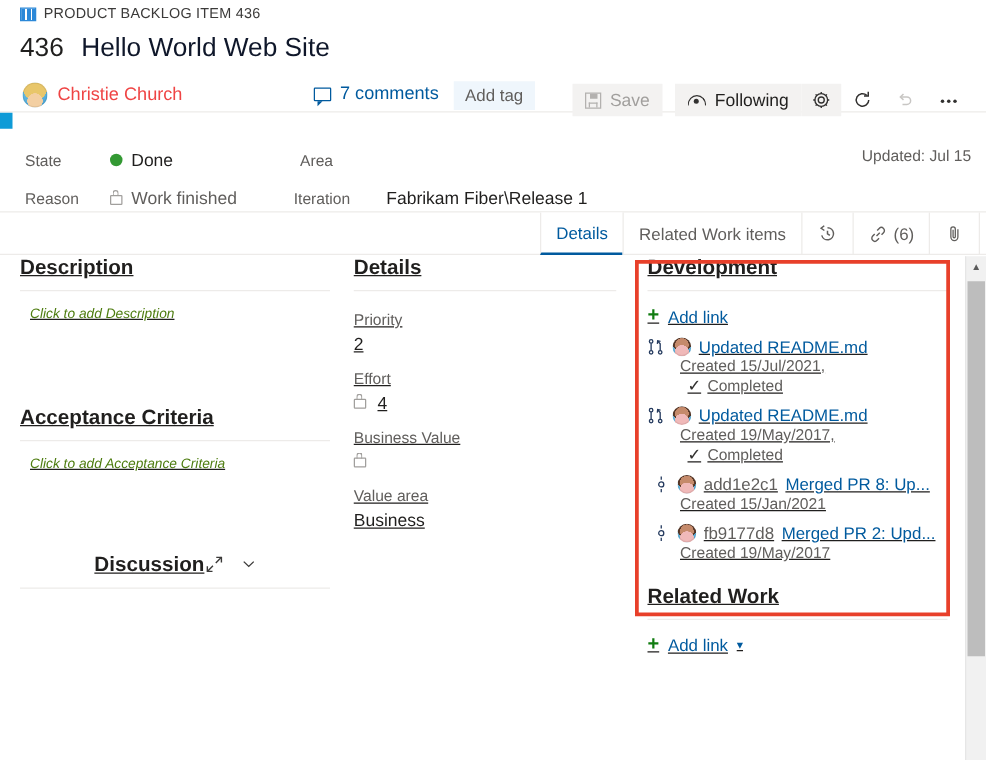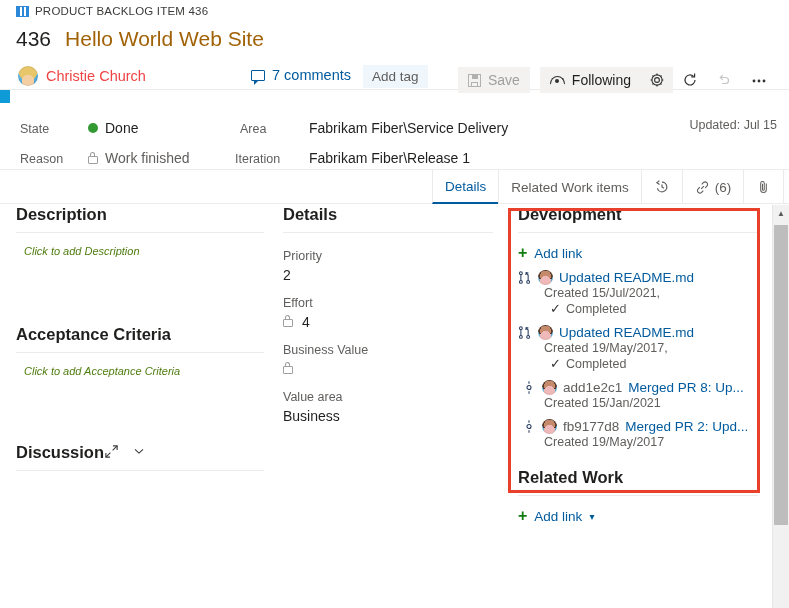--- a/index.html
+++ b/index.html
@@ -77,21 +77,21 @@
     gap: 14px;
   }
   .title-id {
     font-size: 21px;
     font-weight: 400;
     color: #201f1e;
   }
   .title-text {
     font-size: 21px;
     font-weight: 400;
-    color: #a16207;
+    color: #0f172a;
   }
 
   
   .meta-row {
     position: absolute;
     left: 0;
     top: 63px;
     width: 789px;
     height: 34px;
   }
@@ -302,21 +302,21 @@
   }
 
   
   .body {
     position: absolute;
     left: 0; top: 205px;
     width: 771px;
     height: 403px;
     background: #ffffff;
   }
-  .col { position: absolute; top: 0; }
+  .col { position: absolute; top: 0; text-decoration: underline; }
   .col-left   { left: 16px;  width: 248px; }
   .col-mid    { left: 283px; width: 210px; }
   .col-right  { left: 518px; width: 240px; }
 
   .sec-title {
     font-size: 16.5px;
     font-weight: 600;
     color: #201f1e;
     padding-bottom: 8px;
   }
@@ -342,21 +342,21 @@
     color: #201f1e;
     margin-top: 3px;
     display: flex;
     align-items: center;
     gap: 9px;
     min-height: 17px;
   }
   .disc-head {
     display: flex;
     align-items: center;
-    justify-content: flex-start;
+    justify-content: center;
   }
   .disc-actions {
     display: flex;
     align-items: center;
     gap: 14px;
     color: #3b3a39;
     font-size: 13px;
   }
 
   
@@ -534,23 +534,20 @@
       <span>Done</span>
     </span>
 
     <span class="flabel" style="left:20px; top:48px;">Reason</span>
     <span class="fvalue" style="left:88px; top:46px; color:#605e5c;">
       <span class="lock-icon"></span>
       <span>Work finished</span>
     </span>
 
     <span class="flabel" style="left:240px; top:18px;">Area</span>
-    <span class="fvalue" style="left:309px; top:16px;">
-      <span>Fabrikam Fiber\Service Delivery</span>
-    </span>
 
     <span class="flabel" style="left:235px; top:48px;">Iteration</span>
     <span class="fvalue" style="left:309px; top:46px;">
       <span>Fabrikam Fiber\Release 1</span>
     </span>
 
     <span class="updated">Updated: Jul 15</span>
   </div>
 
   <div class="tabs">

